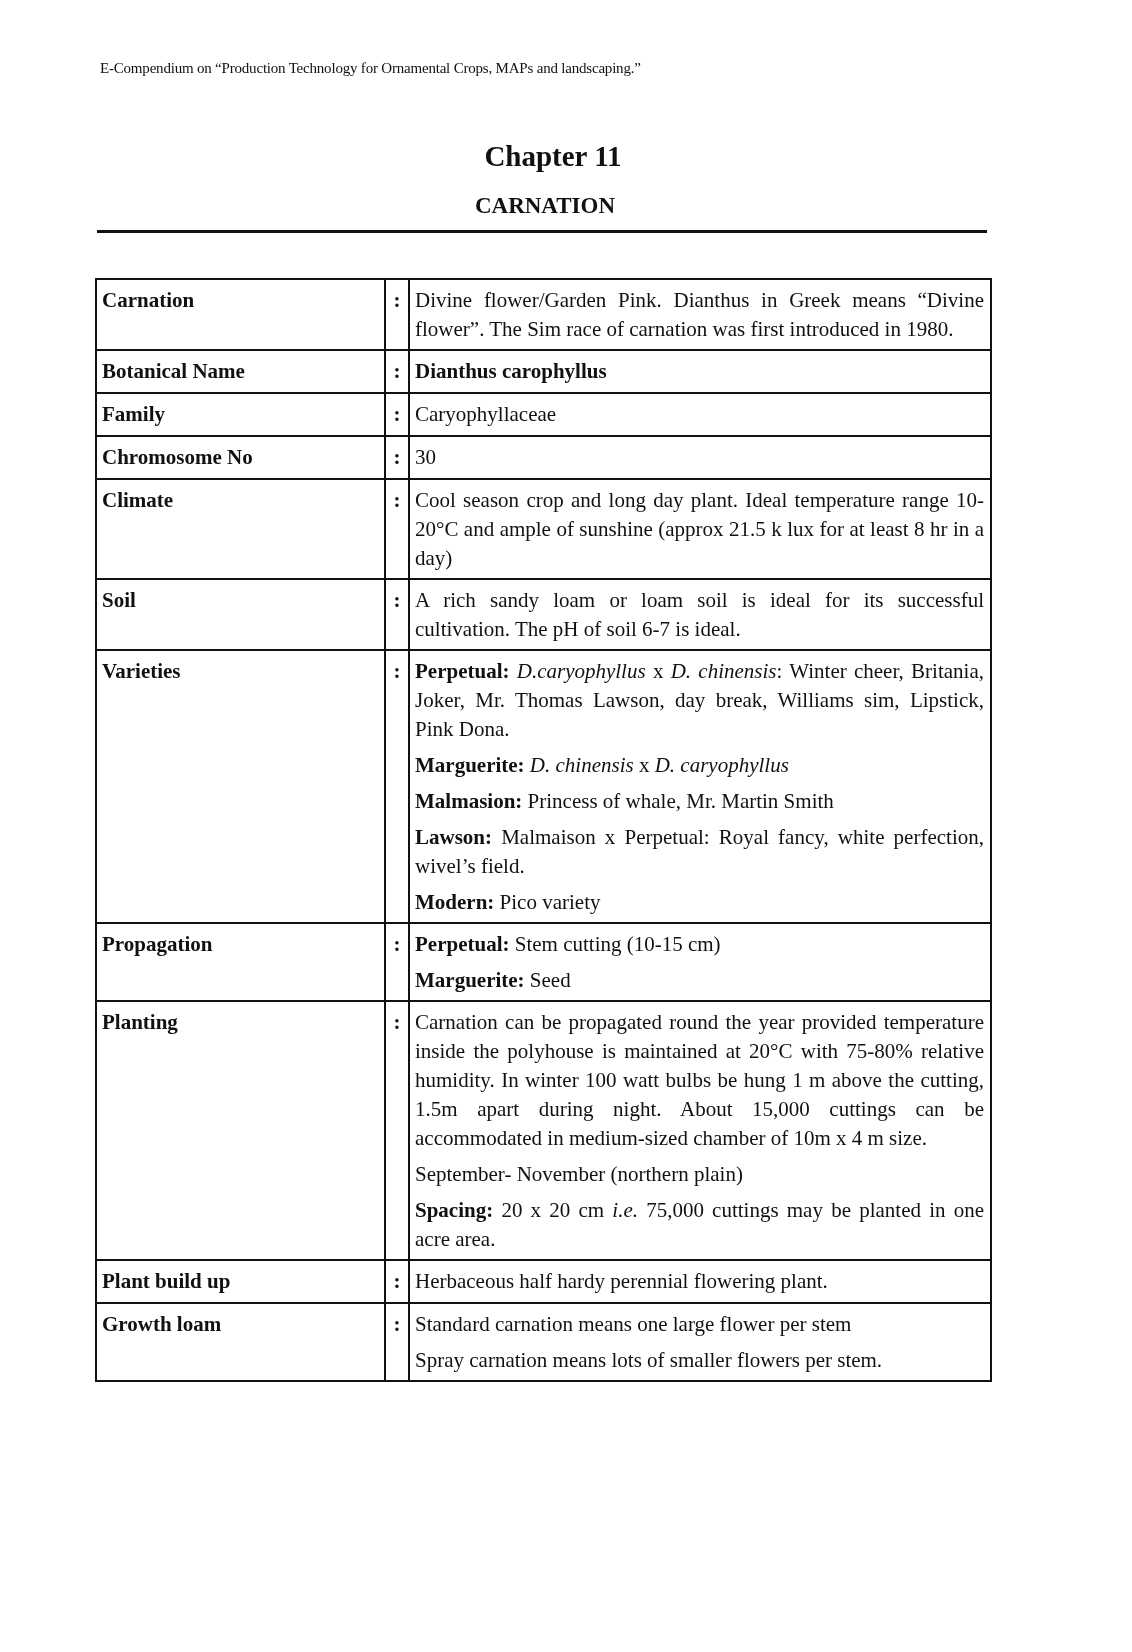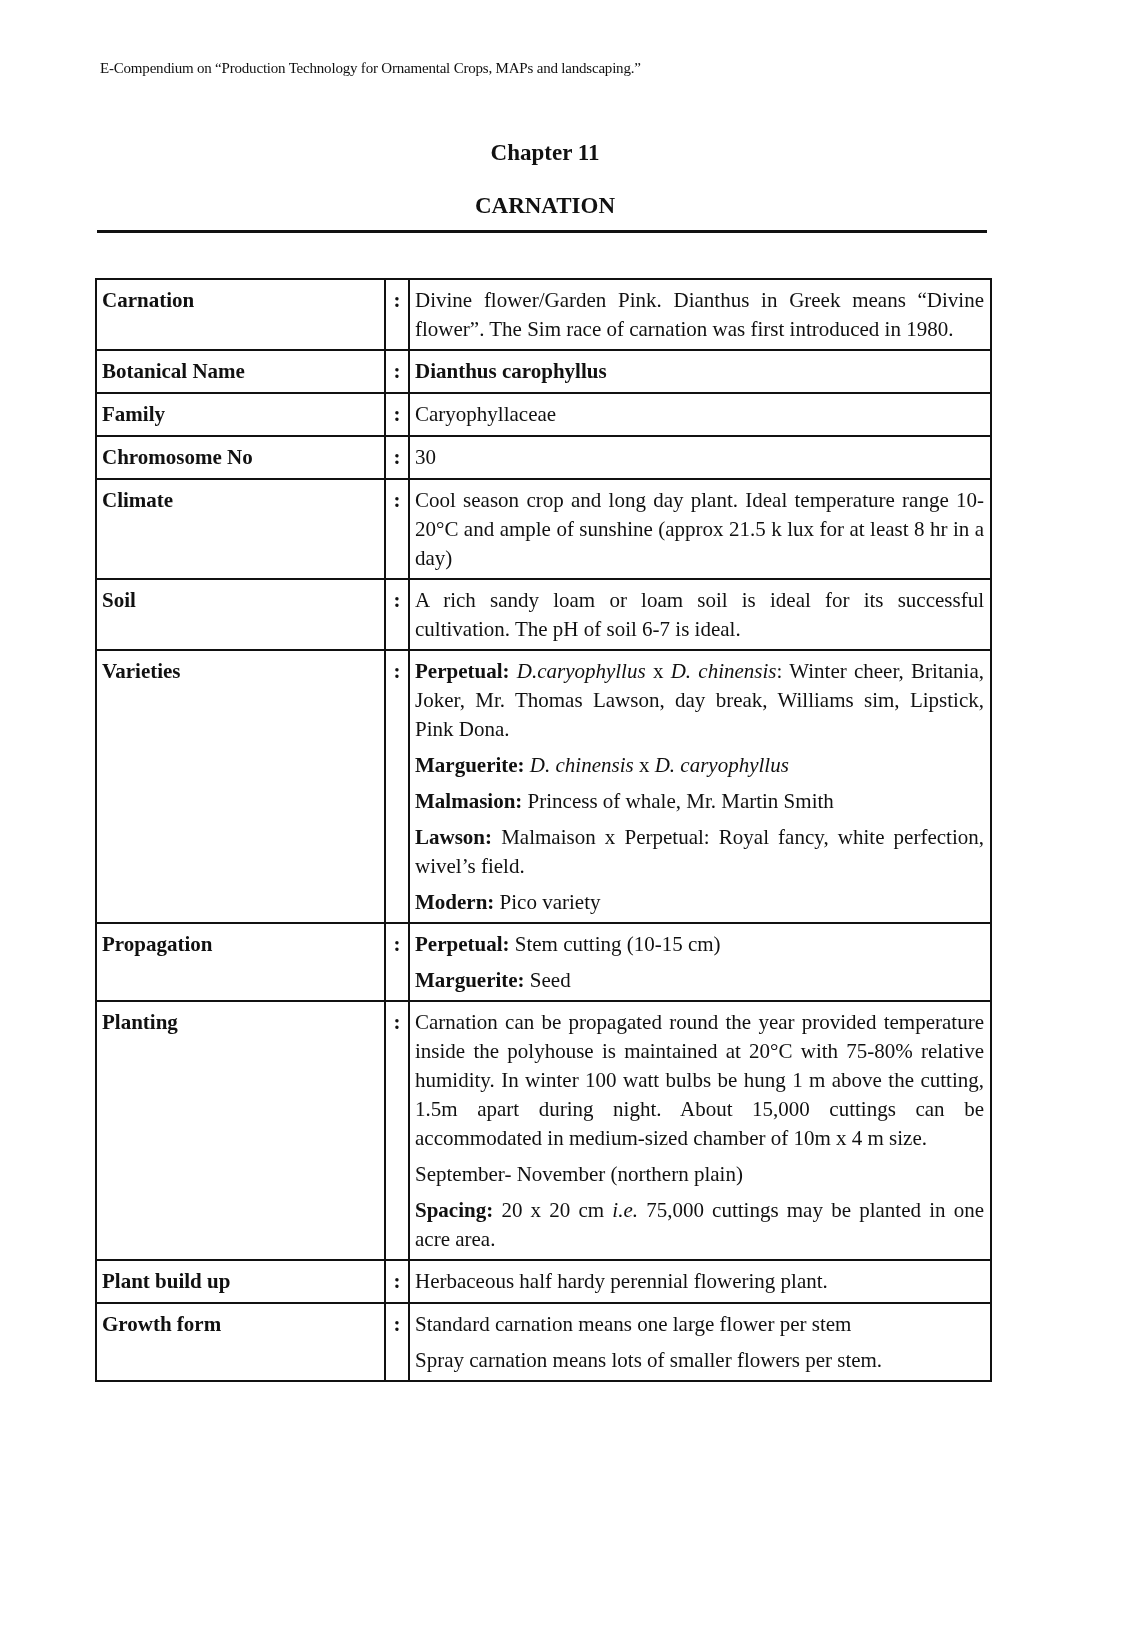--- a/index.html
+++ b/index.html
@@ -1,18 +1,18 @@
 <!DOCTYPE html>
 <html><head>
 <meta charset="utf-8">
 <style>
   html, body { margin: 0; padding: 0; background: #ffffff; }
   body { width: 1132px; height: 1652px; position: relative; font-family: "Liberation Serif", serif; color: #111; }
   .header { position: absolute; top: 60px; left: 100px; width: 940px; font-size: 15px; letter-spacing: -0.2px; }
-  .chapter { position: absolute; top: 140px; left: 0; width: 1090px; text-align: center; font-weight: bold; font-size: 23px; }
+  .chapter { position: absolute; top: 140px; left: 8px; width: 1090px; text-align: center; font-weight: bold; font-size: 29px; }
   .title { position: absolute; top: 193px; left: 0; width: 1090px; text-align: center; font-weight: bold; font-size: 23px; }
   .rule { position: absolute; top: 230px; left: 97px; width: 890px; height: 3px; background: #111; }
   table { position: absolute; top: 278px; left: 95px; width: 897px; border-collapse: collapse; font-size: 21px; line-height: 29px; }
   td { border: 2px solid #111; vertical-align: top; padding: 6px 6px 5px 5px; }
   td.label { width: 276px; font-weight: bold; }
   td.colon { width: 14px; font-weight: bold; text-align: center; padding: 6px 4px; border-right: 2px solid #111; }
   td.value { text-align: justify; }
   .para { margin: 0; }
   .para + .para { margin-top: 7px; }
   b { font-weight: bold; }
@@ -99,21 +99,21 @@
         </td>
       </tr>
       <tr>
         <td class="label">Plant build up</td>
         <td class="colon">:</td>
         <td class="value">
           <div class="para"><span>Herbaceous half hardy perennial flowering plant.</span></div>
         </td>
       </tr>
       <tr>
-        <td class="label">Growth form</td>
+        <td class="label">Growth loam</td>
         <td class="colon">:</td>
         <td class="value">
           <div class="para"><span>Standard carnation means one large flower per stem</span></div>
           <div class="para"><span>Spray carnation means lots of smaller flowers per stem.</span></div>
         </td>
       </tr>
     </tbody>
 </table>
 
 </body></html>

